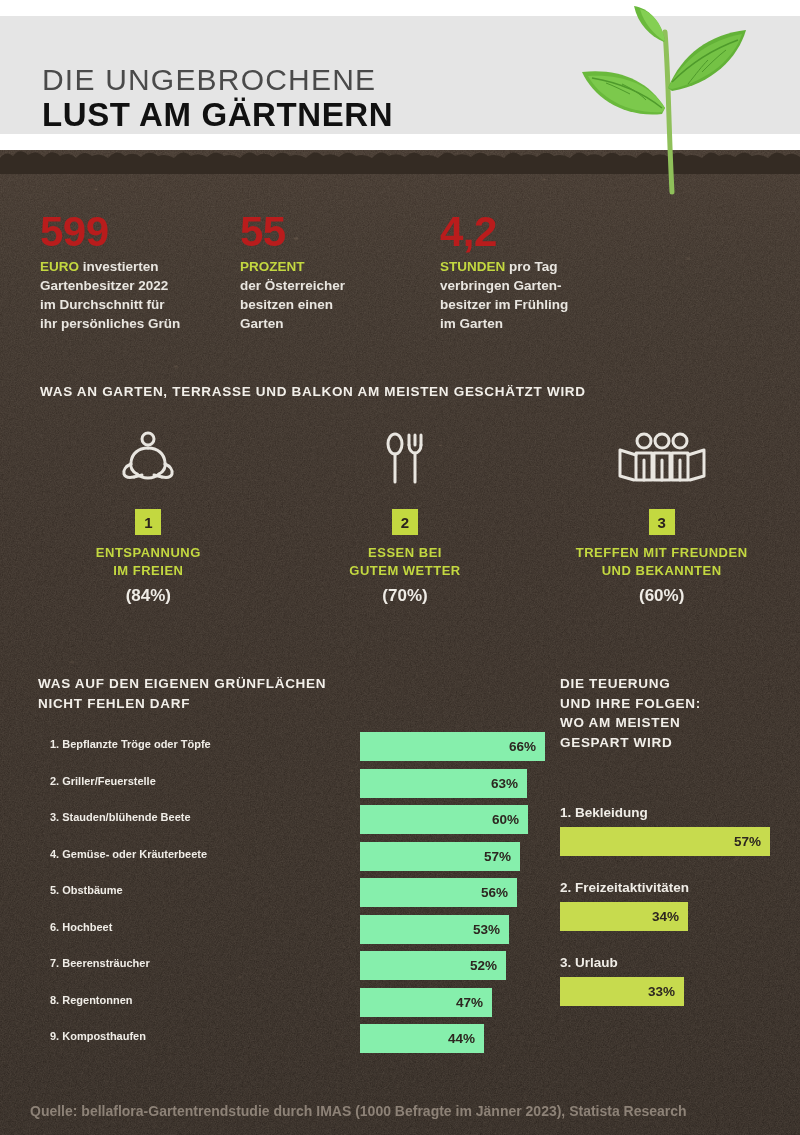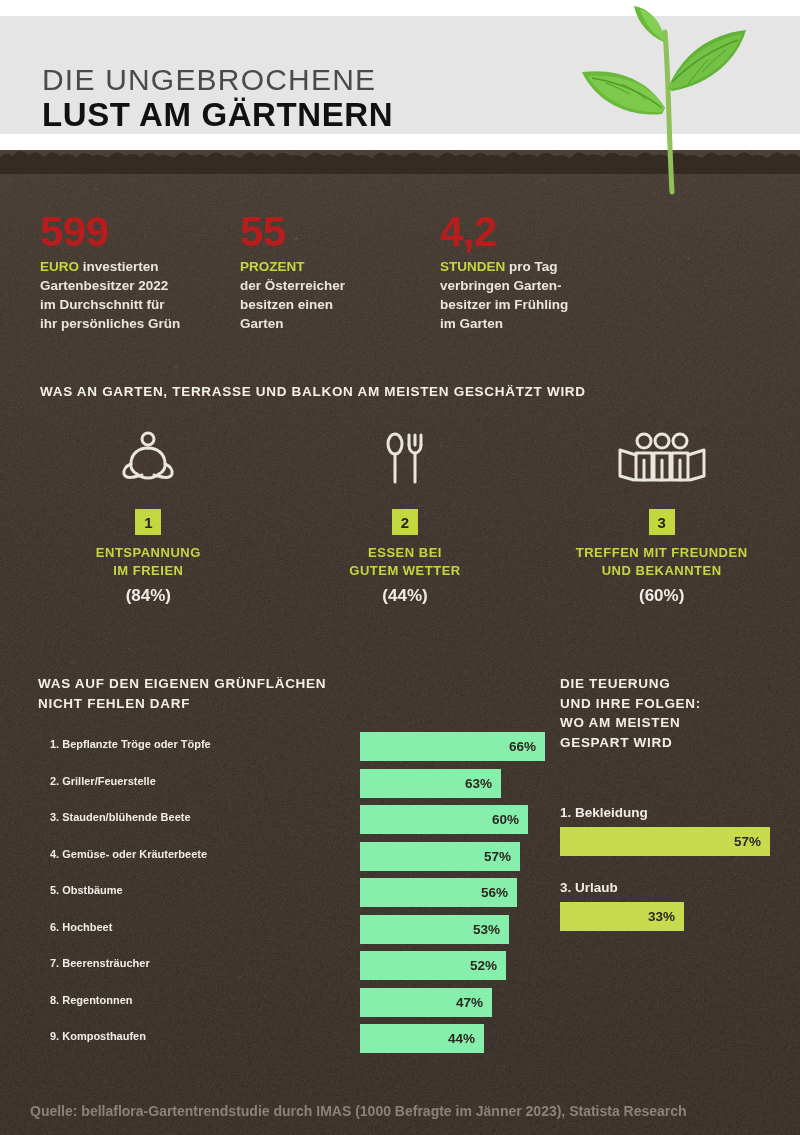--- a/index.html
+++ b/index.html
@@ -244,21 +244,21 @@
             <path d="M36 7 L36 17 M42 7 L42 17 M48 7 L48 17"></path>
             <path d="M36 17 C36 22 39 25 42 25 C45 25 48 22 48 17"></path>
             <path d="M42 25 L42 54"></path>
           </svg>
         </div>
         <div class="rank-badge">2</div>
         <div class="icol-label">
           <span>ESSEN BEI</span><br>
           <span>GUTEM WETTER</span>
         </div>
-        <div class="icol-pct">(44%)</div>
+        <div class="icol-pct">(70%)</div>
       </div>
 
       <div class="icol">
         <div class="icon-box">
           <svg width="120" height="64" viewBox="0 0 120 64" fill="none" stroke="#e9e6e0" stroke-width="3" stroke-linecap="round" stroke-linejoin="round">
             <circle cx="42" cy="13" r="7"></circle>
             <circle cx="60" cy="13" r="7"></circle>
             <circle cx="78" cy="13" r="7"></circle>
             <path d="M34 25 L50 25 L50 52 L34 52 Z"></path>
             <path d="M52 25 L68 25 L68 52 L52 52 Z"></path>
@@ -285,21 +285,21 @@
 
     <div class="barlist">
       <div class="brow">
         <div class="brow-label">1. Bepflanzte Tröge oder Töpfe</div>
         <div class="brow-bar" style="width:185px">
             <span class="brow-val">66%</span>
           </div>
       </div>
       <div class="brow">
         <div class="brow-label">2. Griller/Feuerstelle</div>
-        <div class="brow-bar" style="width:141px">
+        <div class="brow-bar" style="width:167px">
             <span class="brow-val">63%</span>
           </div>
       </div>
       <div class="brow">
         <div class="brow-label">3. Stauden/blühende Beete</div>
         <div class="brow-bar" style="width:168px">
             <span class="brow-val">60%</span>
           </div>
       </div>
       <div class="brow">
@@ -348,20 +348,26 @@
     </div>
 
     <div class="savelist">
       <div class="srow">
         <div class="srow-label">1. Bekleidung</div>
         <div class="srow-bar" style="width:210px">
             <span class="srow-val">57%</span>
           </div>
       </div>
       <div class="srow">
+        <div class="srow-label">2. Freizeitaktivitäten</div>
+        <div class="srow-bar" style="width:128px">
+            <span class="srow-val">34%</span>
+          </div>
+      </div>
+      <div class="srow">
         <div class="srow-label">3. Urlaub</div>
         <div class="srow-bar" style="width:124px">
             <span class="srow-val">33%</span>
           </div>
       </div>
     </div>
 
     <div class="source">Quelle: bellaflora-Gartentrendstudie durch IMAS (1000 Befragte im Jänner 2023), Statista Research</div>
 
   </div>

